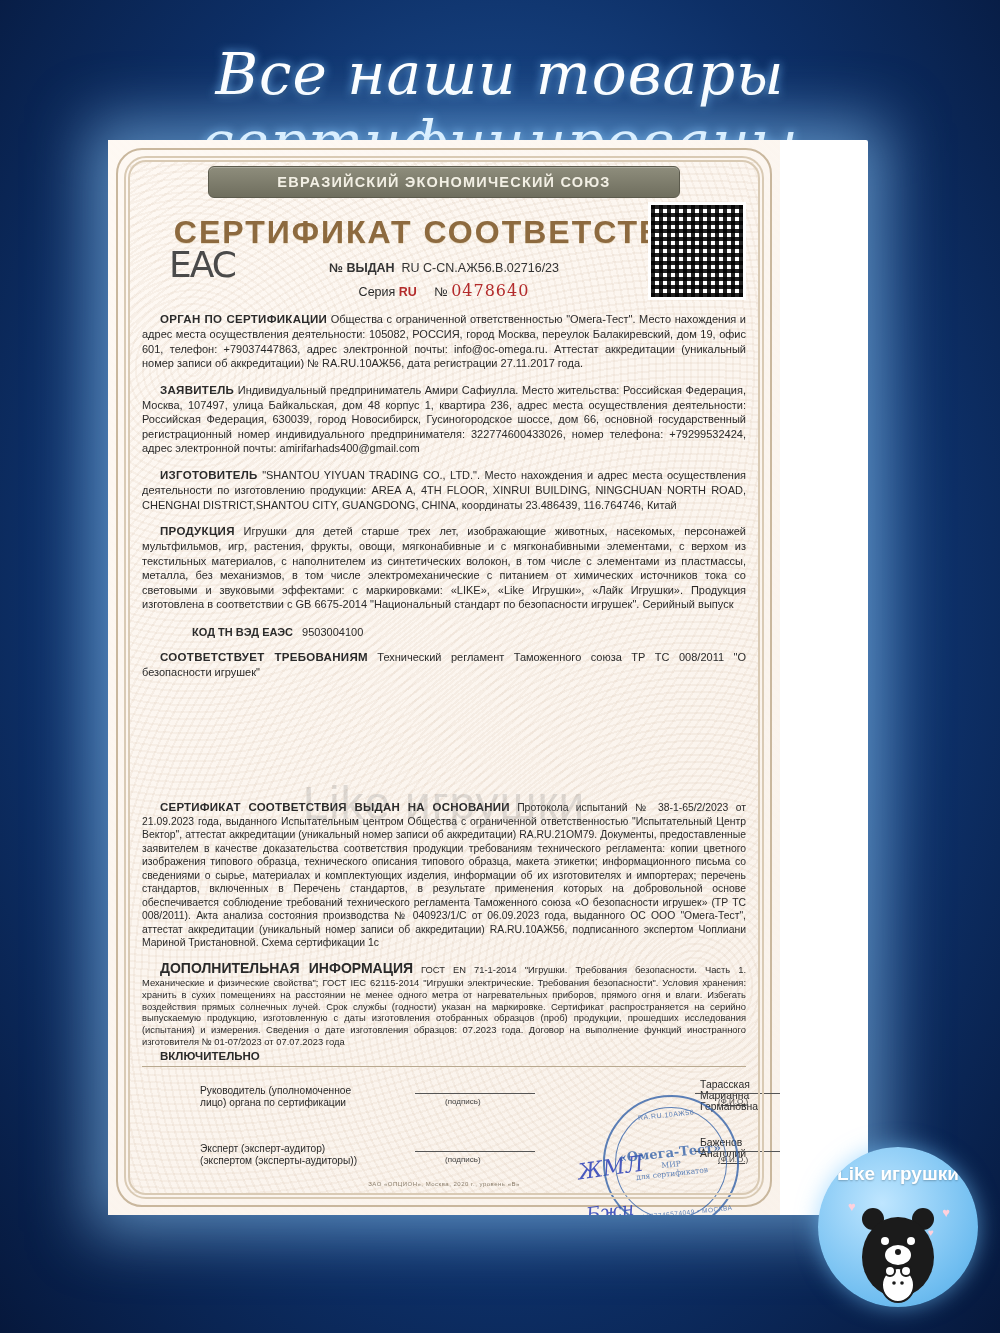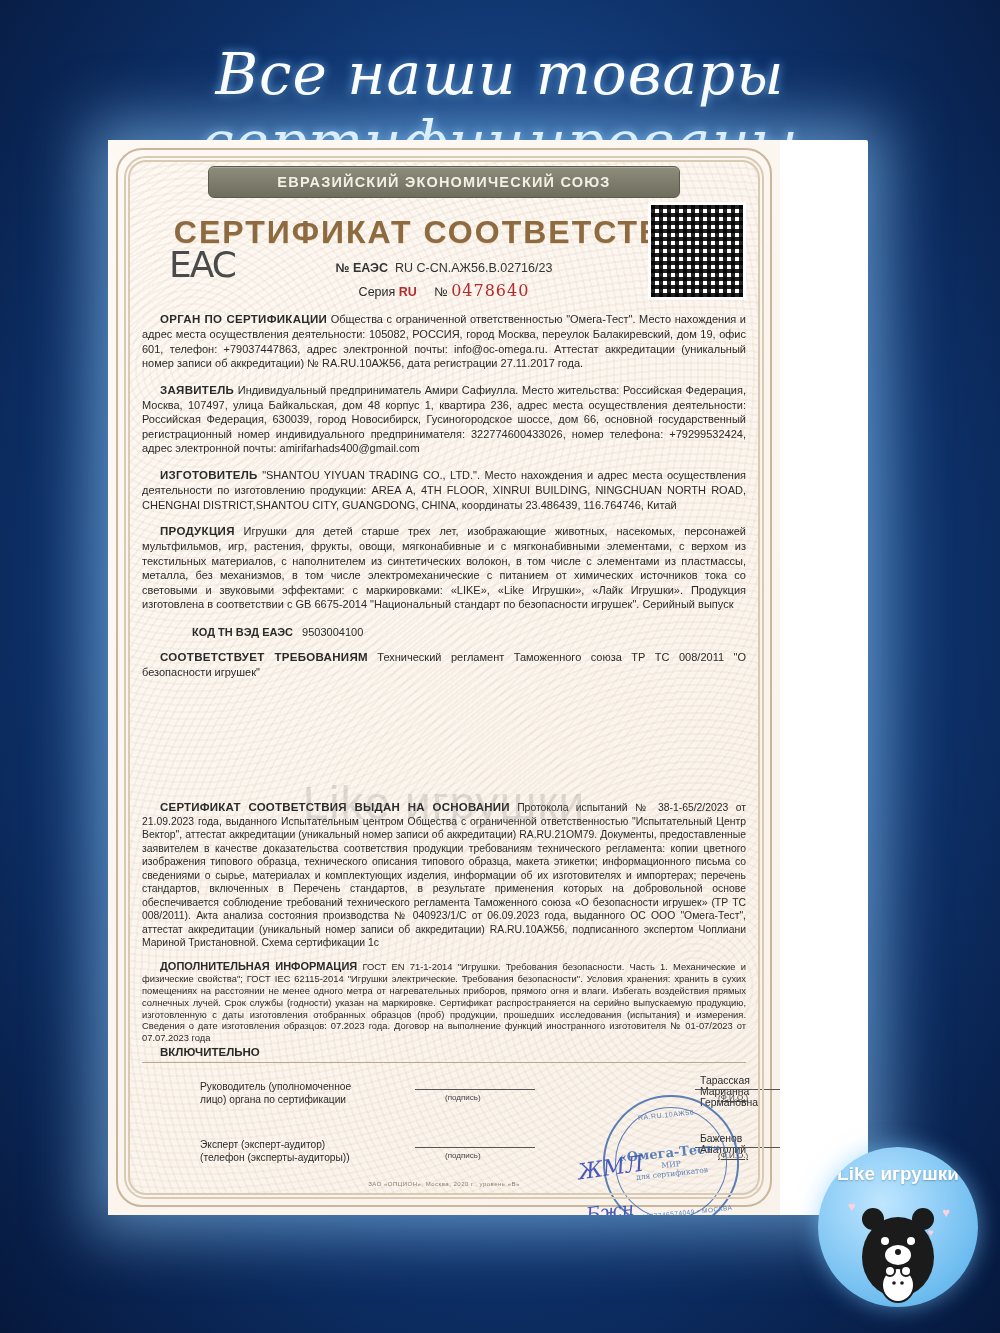--- a/index.html
+++ b/index.html
@@ -98,21 +98,21 @@
   .watermark{
     position:absolute;left:0;right:0;top:610px;text-align:center;
     font-size:46px;color:rgba(120,120,120,.22);
     letter-spacing:1px;font-family:"Liberation Sans",sans-serif;
   }
 
   .grant{margin-top:18px;font-size:10.4px;line-height:1.3;text-align:justify;}
   .grant .lbl{font-weight:bold;font-size:11.5px;letter-spacing:.2px;padding-left:18px;}
 
   .addinfo{margin-top:10px;font-size:9.4px;line-height:1.25;text-align:justify;}
-  .addinfo .lbl{font-weight:bold;font-size:11px;padding-left:18px;}
+  .addinfo .lbl{font-weight:bold;font-size:14px;padding-left:18px;}
 
   .validity{margin-top:8px;font-size:11.5px;padding-left:18px;font-weight:bold;}
   .validity .val{font-weight:normal;}
   .validity .d1{display:inline-block;width:150px;text-align:center;}
   .validity .d2{display:inline-block;width:150px;text-align:center;}
   .vline{border-top:1px solid #b9a98f;margin-top:4px;}
 
   .sign-block{margin-top:10px;font-size:10.2px;position:relative;height:110px;padding-left:18px;}
   .sign-row{position:relative;height:44px;}
   .sign-role{position:absolute;left:40px;top:0;width:210px;line-height:1.25;margin-top:8px;}
@@ -180,21 +180,21 @@
   <div class="inner">
 
     <div class="eaeu-banner">ЕВРАЗИЙСКИЙ ЭКОНОМИЧЕСКИЙ СОЮЗ</div>
 
     <div class="qr"></div>
     <div class="eac">ЕAC</div>
 
     <div class="title">СЕРТИФИКАТ СООТВЕТСТВИЯ</div>
 
     <div class="numrow">
-      <b>№ ЕАЭС</b>
+      <b>№ ВЫДАН</b>
       &nbsp;<span>RU C-CN.АЖ56.В.02716/23</span>
     </div>
 
     <div class="serie">
       <span>Серия</span>
       <span class="ru">RU</span>
       &nbsp;&nbsp;&nbsp;
       <span>№</span>
       <span class="num">0478640</span>
     </div>
@@ -253,21 +253,21 @@
         <div class="sign-line"></div>
         <div class="sign-paren sign-sub">(подпись)</div>
         <div class="sign-name">Тарасская Марианна Германовна</div>
         <div class="sign-name-line"></div>
         <div class="sign-fio sign-sub">(Ф.И.О.)</div>
       </div>
 
       <div class="sign-row" style="margin-top:14px;">
         <div class="sign-role">
           <span>Эксперт (эксперт-аудитор)</span><br>
-          <span>(телефон (эксперты-аудиторы))</span>
+          <span>(экспертом (эксперты-аудиторы))</span>
         </div>
         <div class="sign-line"></div>
         <div class="sign-paren sign-sub">(подпись)</div>
         <div class="sign-name">Баженов Анатолий</div>
         <div class="sign-name-line"></div>
         <div class="sign-fio sign-sub">(Ф.И.О.)</div>
       </div>
     </div>
 
     <div class="footer-micro">ЗАО «ОПЦИОН», Москва, 2020 г., уровень «В»</div>

